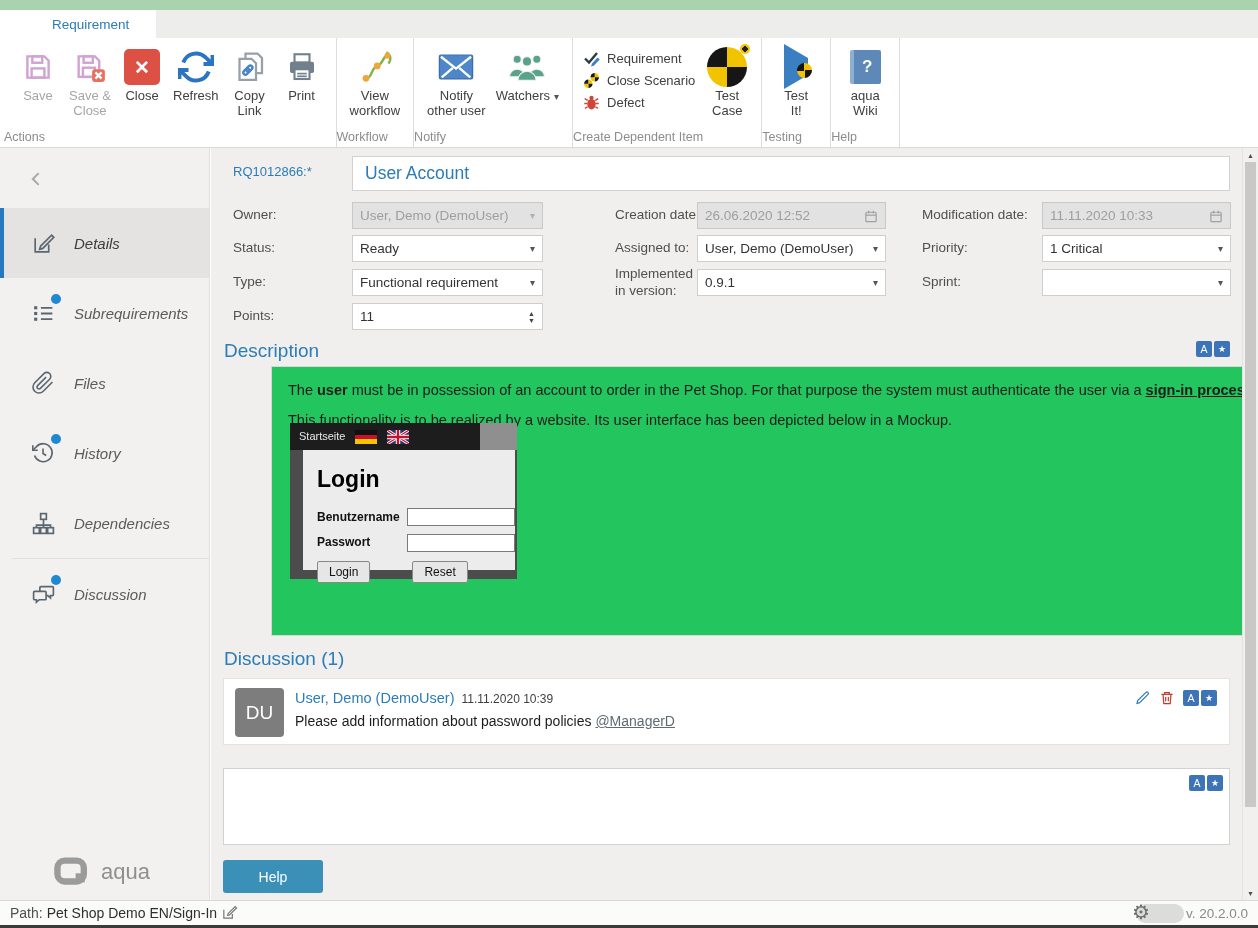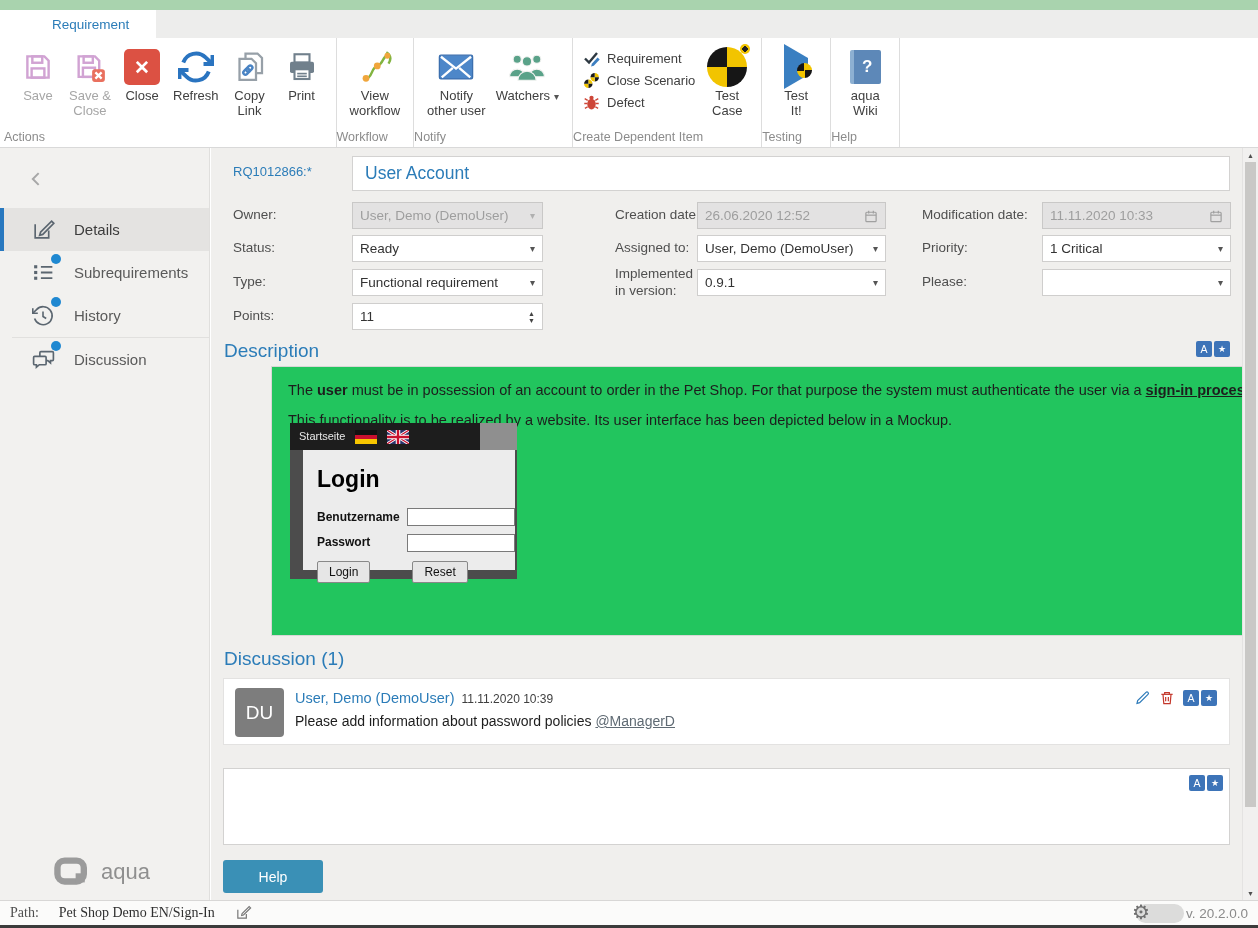--- a/index.html
+++ b/index.html
@@ -34,21 +34,21 @@
          background:radial-gradient(#222 38%,#f2c400 40% 100%);}
   .tcmini{position:absolute;right:-4px;bottom:-2px;width:15px;height:15px;border-radius:50%;
           background:conic-gradient(#f2c400 0 90deg,#161616 90deg 180deg,#f2c400 180deg 270deg,#161616 270deg 360deg);}
   .playtri{width:0;height:0;border-left:24px solid #3a7fc1;border-top:14px solid transparent;border-bottom:14px solid transparent;position:relative;}
   .wikibook{width:27px;height:34px;background:#5d88b8;border-left:4px solid #8db0d2;border-radius:2px;
             display:flex;align-items:center;justify-content:center;color:#fff;font-weight:bold;font-size:17px;}
   
   .sidebar{position:absolute;left:0;top:148px;width:210px;height:752px;background:#f2f1ef;border-right:1px solid #e0dfdd;box-sizing:border-box;}
   .sback{position:absolute;left:24px;top:18px;width:26px;height:26px;display:flex;align-items:center;justify-content:center;}
   .sitems{position:absolute;left:0;top:60px;width:100%;}
-  .sitem{height:43px;display:flex;align-items:center;padding-left:30px;gap:18px;font-size:15px;color:#5a5a5a;box-sizing:border-box;}
+  .sitem{height:70px;display:flex;align-items:center;padding-left:30px;gap:18px;font-size:15px;color:#5a5a5a;box-sizing:border-box;font-style:italic;}
   .sitem.active{background:#e4e3e1;border-left:4px solid #2878bf;padding-left:26px;color:#3c3c3c;}
   .sicon{position:relative;width:26px;height:26px;flex:0 0 26px;display:flex;align-items:center;justify-content:center;}
   .dot{position:absolute;top:-6px;right:-5px;width:10px;height:10px;border-radius:50%;background:#1f88d1;}
   .sdivider{height:1px;background:#e1e0de;margin:0 0 0 12px;}
   .slogo{position:absolute;left:52px;top:707px;display:flex;align-items:center;gap:9px;}
   .slogo .logotext{font-size:22px;color:#8f8f8f;}
   
   .main{position:absolute;left:211px;top:148px;width:1031px;height:752px;background:#f0efed;}
   .idlabel{position:absolute;left:22px;top:16px;font-size:13px;color:#2b7cb8;}
   .titlebox{position:absolute;left:141px;top:8px;width:878px;height:35px;background:#fff;border:1px solid #d3d2d1;
@@ -99,21 +99,21 @@
   .commentinput textarea{position:absolute;inset:0;border:none;resize:none;outline:none;background:transparent;font-family:"Liberation Sans",sans-serif;font-size:14px;padding:8px;box-sizing:border-box;}
   .ci-badge{position:absolute;right:6px;top:6px;}
   .postbtn{position:absolute;left:12px;top:712px;width:100px;height:33px;background:#3a90b6;border-radius:3px;
            display:flex;align-items:center;justify-content:center;color:#fff;font-size:14px;}
   
   .vscroll{position:absolute;right:0;top:148px;width:16px;height:752px;background:#f1f0ef;border-left:1px solid #e4e3e2;box-sizing:border-box;}
   .varrow{position:absolute;left:0;width:15px;height:14px;display:flex;align-items:center;justify-content:center;font-size:7px;color:#4f4f4f;}
   .vthumb{position:absolute;left:2px;top:14px;width:11px;height:645px;background:#c9c8c6;}
   
   .statusbar{position:absolute;left:0;top:900px;width:1258px;height:25px;background:#fbfbfa;border-top:1px solid #d8d7d6;box-sizing:border-box;}
-  .pathwrap{position:absolute;left:10px;top:3px;display:flex;align-items:center;gap:20px;font-size:14px;font-family:Liberation Serif, serif;}
+  .pathwrap{position:absolute;left:10px;top:3px;display:flex;align-items:center;gap:4px;font-size:14px;}
   .pathlabel{color:#4f4f4f;}
   .pathvalue{color:#2f2f2f;}
   .gearpill{position:absolute;right:74px;top:3px;width:48px;height:19px;background:#dcdcdb;border-radius:10px;}
   .gearglyph{position:absolute;left:-4px;top:-4px;font-size:20px;color:#6f6f6f;}
   .version{position:absolute;right:10px;top:5px;font-size:13.5px;color:#8a8a8a;}
   .bottomedge{position:absolute;left:0;top:925px;width:1258px;height:3px;background:#3b3b3b;}
   svg{display:block;}
 </style>
 </head>
 <body>
@@ -353,27 +353,47 @@
             </g>
           <path d="M9.5 6.5h11M9.5 12h11M9.5 17.5h11" stroke="#5b6670" stroke-width="1.7"></path>
         </svg>
         <span class="dot"></span>
       </span>
       <span>Subrequirements</span>
     </div>
     <div class="sitem">
       <span class="sicon">
         <svg width="24" height="24" viewBox="0 0 24 24" fill="none" stroke="#5b6670" stroke-width="1.6">
+          <path d="M21.44 11.05l-9.19 9.19a6 6 0 0 1-8.49-8.49l9.19-9.19a4 4 0 1 1 5.66 5.66l-9.2 9.19a2 2 0 0 1-2.83-2.83l8.49-8.48"></path>
+        </svg>
+      </span>
+      <span>Files</span>
+    </div>
+    <div class="sitem">
+      <span class="sicon">
+        <svg width="24" height="24" viewBox="0 0 24 24" fill="none" stroke="#5b6670" stroke-width="1.6">
           <path d="M1.8 4.2v5h5"></path>
             <path d="M3.6 14.5a9 9 0 1 0 1.9-8.9L1.8 9.2"></path>
             <path d="M12 7.5v5l3.2 2"></path>
         </svg>
         <span class="dot"></span>
       </span>
       <span>History</span>
+    </div>
+    <div class="sitem">
+      <span class="sicon">
+        <svg width="25" height="25" viewBox="0 0 24 24" fill="none" stroke="#5b6670" stroke-width="1.6">
+          <rect x="9.25" y="2.5" width="5.5" height="5.5"></rect>
+          <rect x="2.5" y="16" width="5.5" height="5.5"></rect>
+            <rect x="9.25" y="16" width="5.5" height="5.5"></rect>
+            <rect x="16" y="16" width="5.5" height="5.5"></rect>
+          <path d="M12 8v5.5M5.25 16v-2.5h13.5V16M12 13.5V16"></path>
+        </svg>
+      </span>
+      <span>Dependencies</span>
     </div>
     <div class="sdivider"></div>
     <div class="sitem">
       <span class="sicon">
         <svg width="25" height="25" viewBox="0 0 24 24" fill="none" stroke="#5b6670" stroke-width="1.6">
           <path d="M9.5 4.5h11a1 1 0 0 1 1 1v6.5a1 1 0 0 1-1 1h-1.8v2.3l-2.6-2.3H9.5a1 1 0 0 1-1-1V5.5a1 1 0 0 1 1-1z"></path>
           <path d="M3.5 9h10a1 1 0 0 1 1 1v6a1 1 0 0 1-1 1H8l-2.8 2.4V17H3.5a1 1 0 0 1-1-1v-6a1 1 0 0 1 1-1z" fill="#f2f1ef"></path>
         </svg>
         <span class="dot"></span>
       </span>
@@ -443,21 +463,21 @@
   <div class="flabel" style="left:22px;top:126px;">Type:</div>
   <div class="fld" style="left:141px;top:121px;width:191px;">
     <span class="fval">Functional requirement</span>
     <span class="arrow">▾</span>
   </div>
   <div class="flabel" style="left:404px;top:118px;width:86px;">Implemented in version:</div>
   <div class="fld" style="left:486px;top:121px;width:189px;gap:24px;">
     <span class="fval">0.9.1</span>
     <span class="arrow">▾</span>
   </div>
-  <div class="flabel" style="left:711px;top:126px;">Please:</div>
+  <div class="flabel" style="left:711px;top:126px;">Sprint:</div>
   <div class="fld" style="left:831px;top:121px;width:189px;">
     <span class="fval"></span>
     <span class="arrow">▾</span>
   </div>
 
   <div class="flabel" style="left:22px;top:160px;">Points:</div>
   <div class="fld" style="left:141px;top:155px;width:191px;">
     <span class="fval">11</span>
     <span class="spin">
       <span>▲</span>

